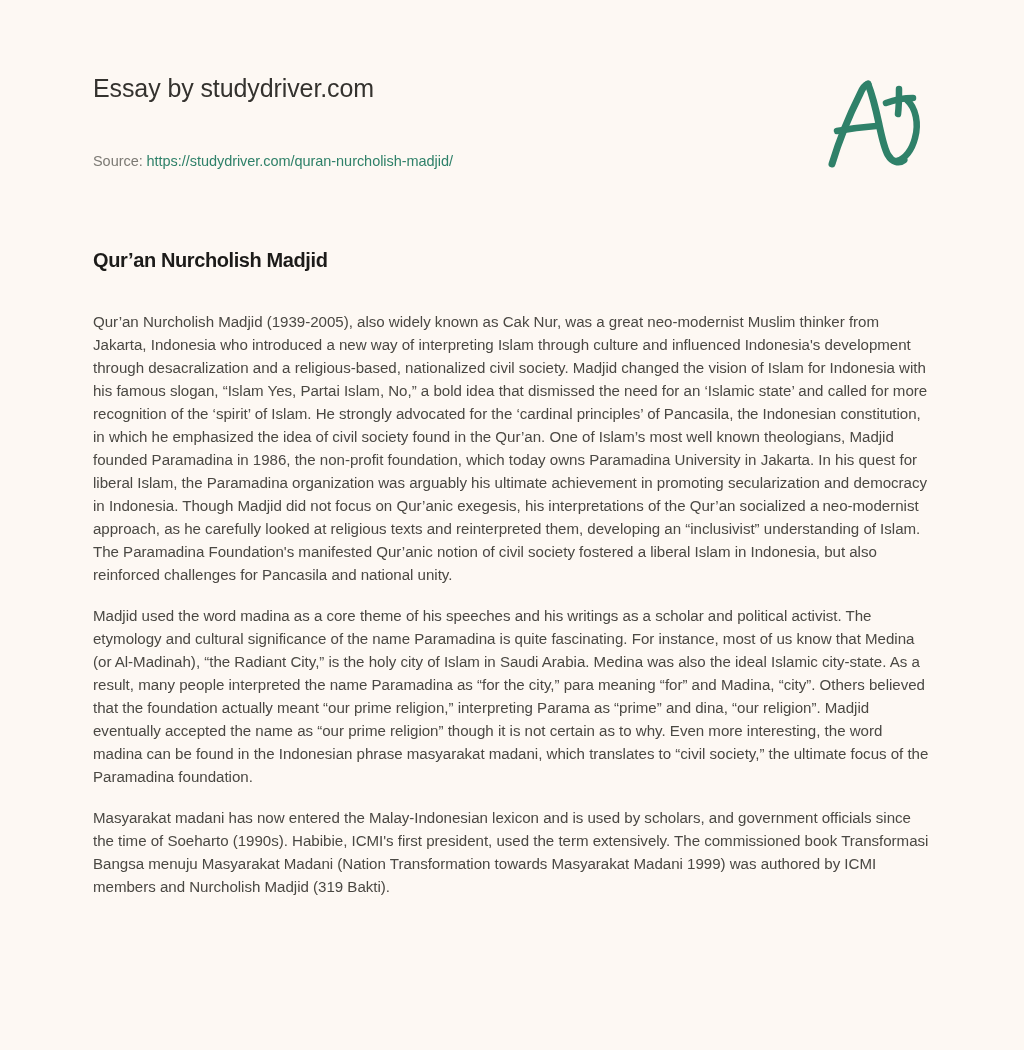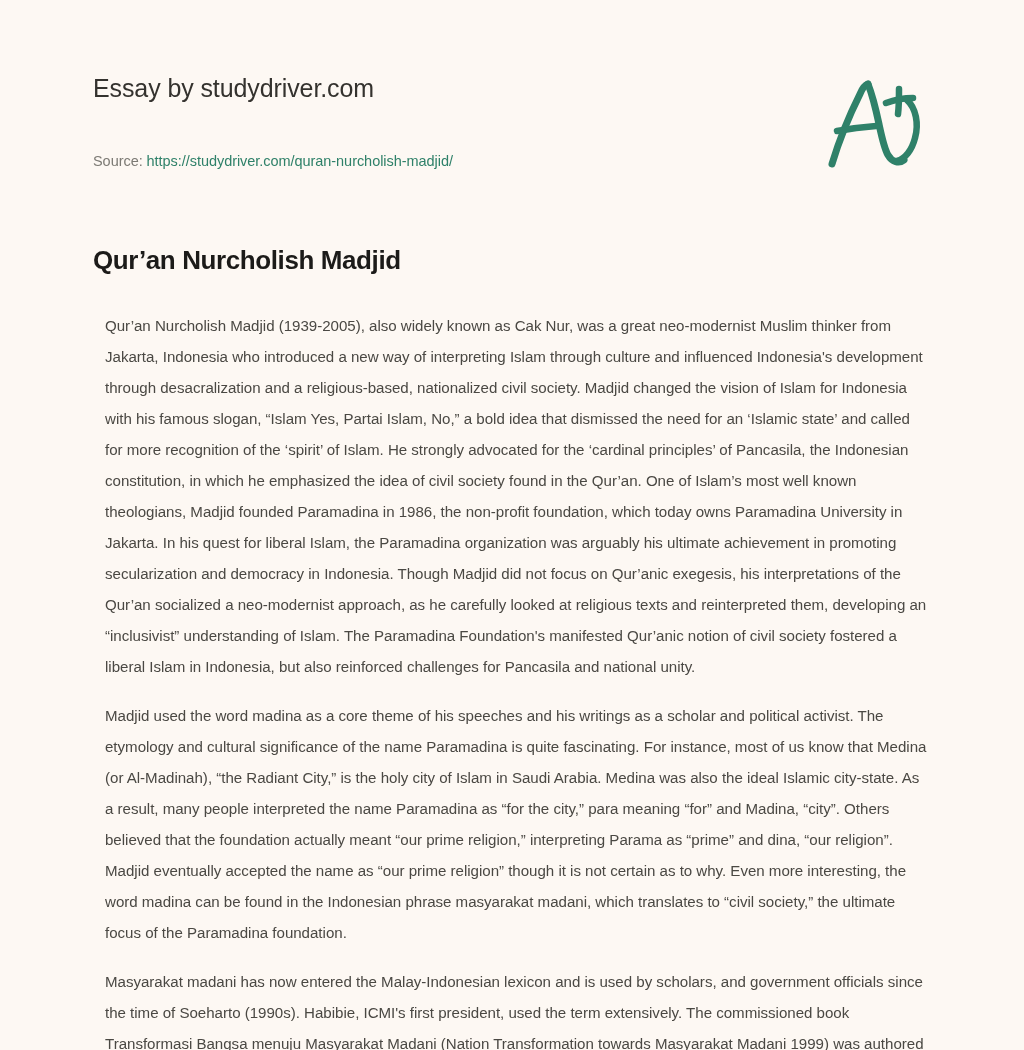--- a/index.html
+++ b/index.html
@@ -78,31 +78,31 @@
   
   .article {
     position: absolute;
     left: 93px;
     top: 243px;
     width: 838px;
   }
 
   .article-title {
     margin: 0 0 33px 0;
-    font-size: 26px;
+    font-size: 20px;
     line-height: 34px;
     font-weight: bold;
     letter-spacing: -0.4px;
     color: #1c1b19;
   }
 
   .article-body p {
-    margin: 0 0 18px 12px;
+    margin: 0 0 18px 0;
     font-size: 15.1px;
-    line-height: 31px;
+    line-height: 23px;
     color: #4a4843;
     text-align: left;
     letter-spacing: -0.02px;
   }
   .article-body p:last-child {
     margin-bottom: 0;
   }
 </style>
 </head>
 <body>

